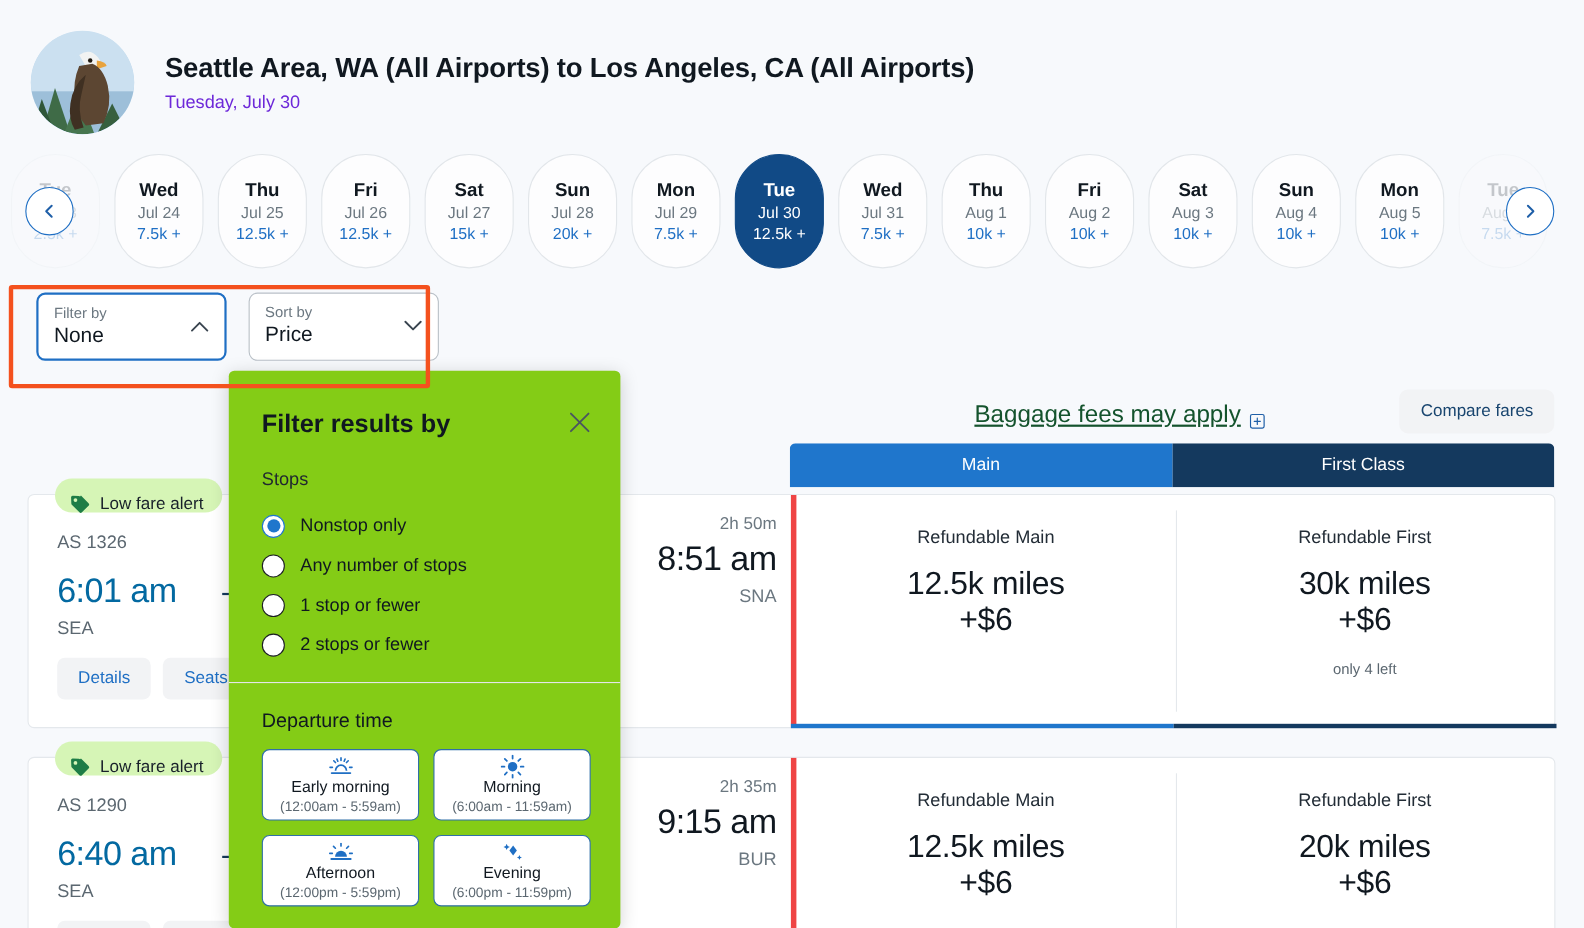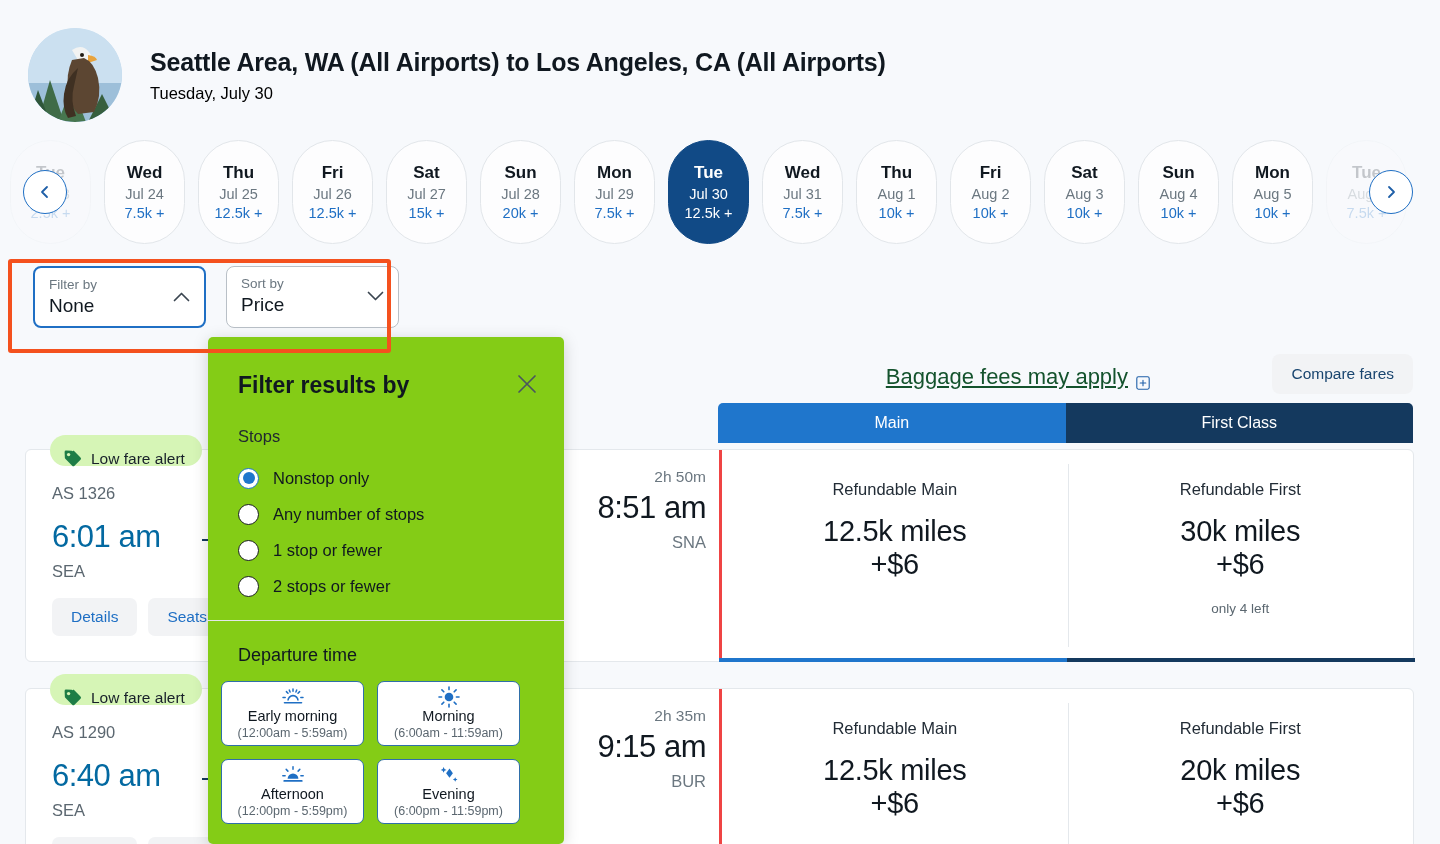--- a/index.html
+++ b/index.html
@@ -15,21 +15,21 @@
   
   .header { display: flex; align-items: center; padding: 20px 0 0 28px; height: 130px; }
   .avatar {
     width: 94px; height: 94px; border-radius: 50%;
     background: linear-gradient(180deg, #cfe3f2 0%, #bcd7ec 40%, #a8c9e2 100%);
     overflow: hidden; position: relative; flex: 0 0 auto;
   }
   .avatar svg { position: absolute; inset: 0; width: 100%; height: 100%; }
   .header-text { margin-left: 28px; }
   .route-title { font-size: 25px; font-weight: 600; letter-spacing: -0.2px; color: #101820; }
-  .route-date { font-size: 16.5px; color: #000000; margin-top: 7px; }
+  .route-date { font-size: 16.5px; color: #6d28d9; margin-top: 7px; }
 
   
   .carousel { position: relative; height: 116px; margin-top: 4px; }
   .carousel-track { display: flex; align-items: center; gap: 13px; padding-left: 10px; height: 100%; }
   .date-pill {
     width: 81px; height: 104px; border-radius: 46px;
     border: 1px solid #e2e6ea; background: #fdfdfe;
     display: flex; flex-direction: column; align-items: center; justify-content: center;
     flex: 0 0 auto; gap: 3px; cursor: pointer;
   }
@@ -125,21 +125,21 @@
     position: absolute; left: 180px; top: 18px; width: 500px; text-align: right;
   }
   .mid-dur { font-size: 15.5px; color: #6b7780; }
   .arr-time { font-size: 31px; color: #101820; letter-spacing: -0.5px; margin-top: 4px; }
   .arr-airport { font-size: 16.5px; color: #6b7780; margin-top: 7px; }
   .flight-line {
     position: absolute; left: 176px; top: 89px; width: 352px; height: 2px; background: #14395e;
   }
   .flight-row#row2 .flight-line { top: 89px; }
 
-  .fare-cols { display: flex; flex: 1; border-left: 3px solid #ef4444; }
+  .fare-cols { display: flex; flex: 1; border-left: 5px solid #ef4444; }
   .fare-col {
     flex: 1; text-align: center; padding-top: 30px; position: relative;
   }
   .fare-col + .fare-col::before {
     content: ""; position: absolute; left: 0; top: 14px; bottom: 14px; width: 1px; background: #e4e8ec;
   }
   .fare-name { font-size: 16.5px; color: #222c36; }
   .fare-miles { font-size: 29px; color: #101820; margin-top: 16px; letter-spacing: -0.3px; }
   .fare-cash { font-size: 29px; color: #101820; letter-spacing: -0.3px; }
   .fare-left-note { font-size: 13.5px; color: #5b6770; margin-top: 20px; }
@@ -169,21 +169,21 @@
   }
   .radio-item.checked .radio-dot { border-color: #1f76cc; }
   .radio-item.checked .radio-dot::after {
     content: ""; width: 12px; height: 12px; border-radius: 50%; background: #1f76cc;
   }
   .radio-label { font-size: 16.5px; color: #101820; }
   .fp-divider { height: 1px; background: #e4e6e8; margin: 16px 0 0 0; }
   .dep-title { font-size: 18px; color: #101820; padding: 24px 0 0 30px; }
   .dep-grid {
     display: grid; grid-template-columns: 143px 143px; gap: 13px;
-    padding: 15px 0 0 13px;
+    padding: 15px 0 0 30px;
   }
   .dep-card {
     height: 65px; border: 1px solid #2f6fa8; border-radius: 7px;
     display: flex; flex-direction: column; align-items: center; justify-content: center;
     gap: 2px; cursor: pointer; background: #fff;
   }
   .dep-card .dc-icon { height: 18px; display: flex; align-items: center; }
   .dep-card .dc-name { font-size: 14.5px; color: #101820; }
   .dep-card .dc-range { font-size: 12.5px; color: #5b6770; }
 </style>

